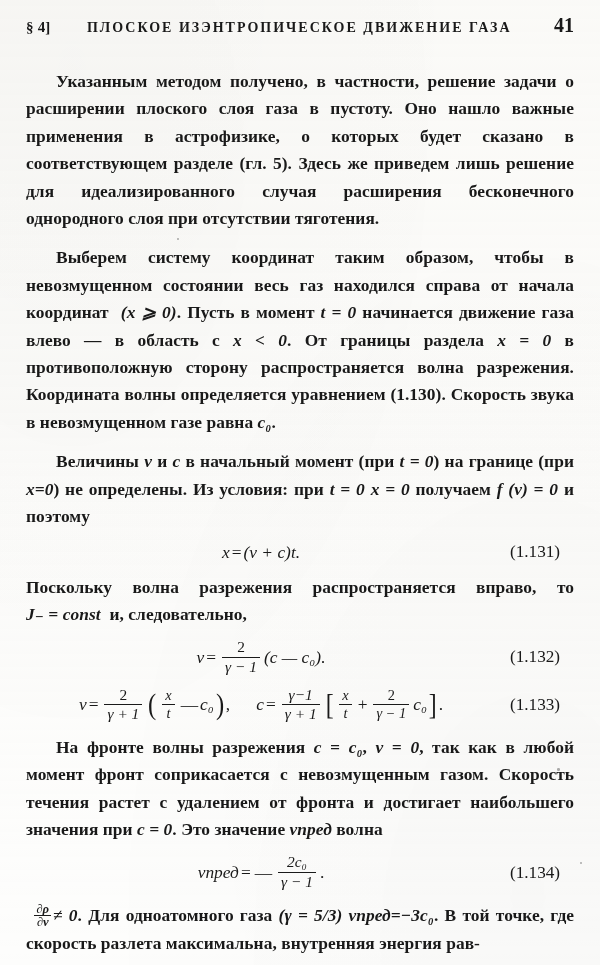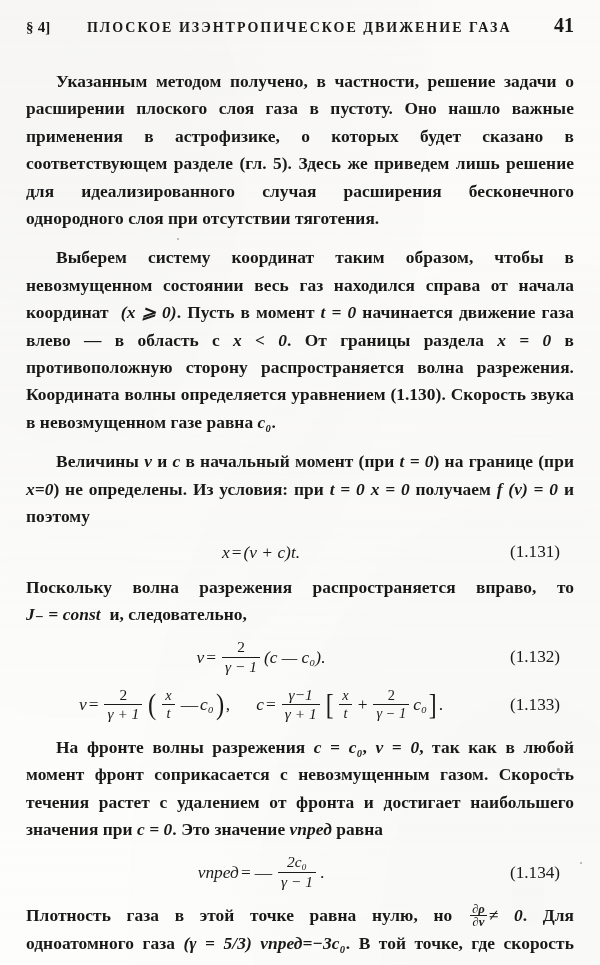--- a/index.html
+++ b/index.html
@@ -285,38 +285,38 @@
             </span>
             <i class="mv">c₀</i>
             <span class="brack-big">]</span>
             <span>.</span>
           </span>
 
         </div>
         <div class="eq-tag">(1.133)</div>
       </div>
 
-      <p class="para indent"><span>На фронте волны разрежения</span> <i class="mv nb">c = c₀</i>, <i class="mv nb">v = 0</i><span>, так как в любой момент фронт соприкасается с невозмущенным газом. Скорость течения растет с удалением от фронта и достигает наибольшего значения при</span> <i class="mv nb">c = 0</i><span>. Это значение</span> <i class="mv nb">vпред</i> <span>равна</span></p>
+      <p class="para indent"><span>На фронте волны разрежения</span> <i class="mv nb">c = c₀</i>, <i class="mv nb">v = 0</i><span>, так как в любой момент фронт соприкасается с невозмущенным газом. Скорость течения растет с удалением от фронта и достигает наибольшего значения при</span> <i class="mv nb">c = 0</i><span>. Это значение</span> <i class="mv nb">vпред</i> <span>волна</span></p>
 
       <div class="eq-row">
         <div class="eq-body">
           <i class="mv">vпред</i>
           <span class="op">=</span>
           <span class="op">—</span>
           <span class="frac">
             <span class="top"><i class="mv">2c₀</i></span>
             <span class="bar"></span>
             <span class="bot"><i class="mv">γ − 1</i></span>
           </span>
           <span>.</span>
         </div>
         <div class="eq-tag">(1.134)</div>
       </div>
 
-      <p class="para"><span>Плотность газа в этой точке равна нулю, но</span>&nbsp;<span class="ifrac">
+      <p class="para">&nbsp;<span class="ifrac">
             <span class="top">∂ρ</span>
             <span class="bar"></span>
             <span class="bot">∂v</span>
           </span><i class="mv nb">≠ 0</i><span>. Для одноатомного газа</span> <i class="mv nb">(γ = 5/3)</i> <i class="mv nb">vпред</i><i class="mv nb">=−3c₀</i><span>. В той точке, где скорость разлета максимальна, внутренняя энергия рав-</span></p>
 
     </div>
   </div>
 
   <span class="speck" style="left:557px; top:768px; width:2.5px; height:2.5px;"></span>
   <span class="speck" style="left:580px; top:862px; width:2px; height:2px;"></span>

